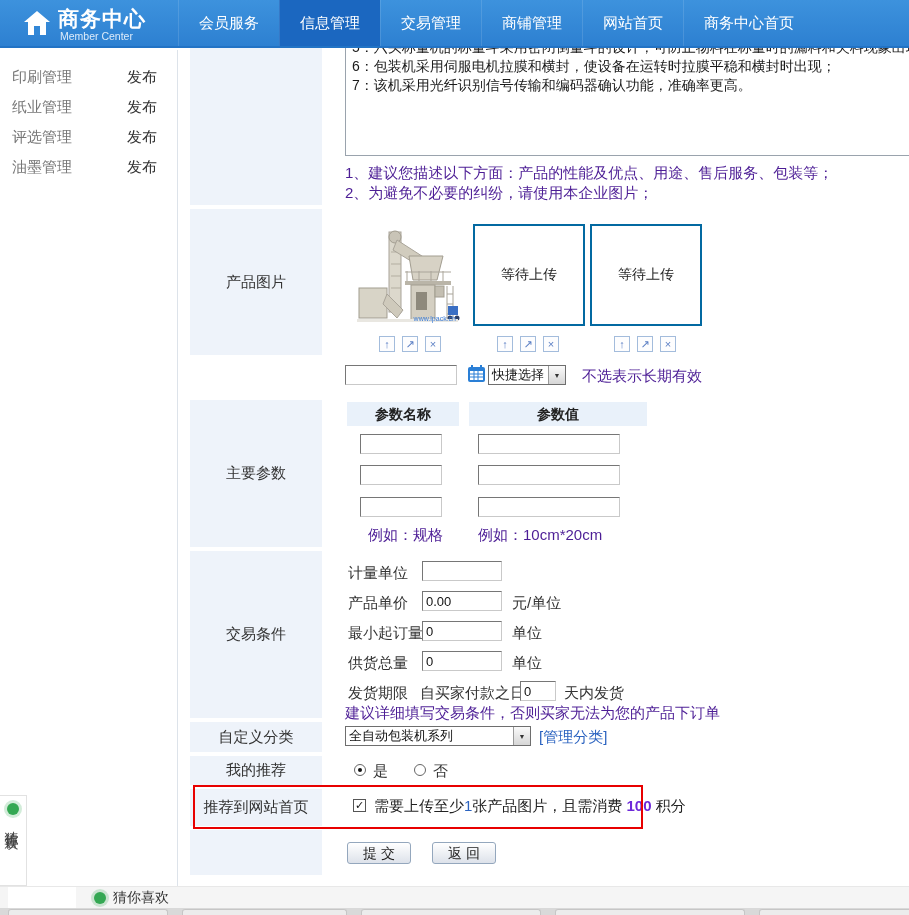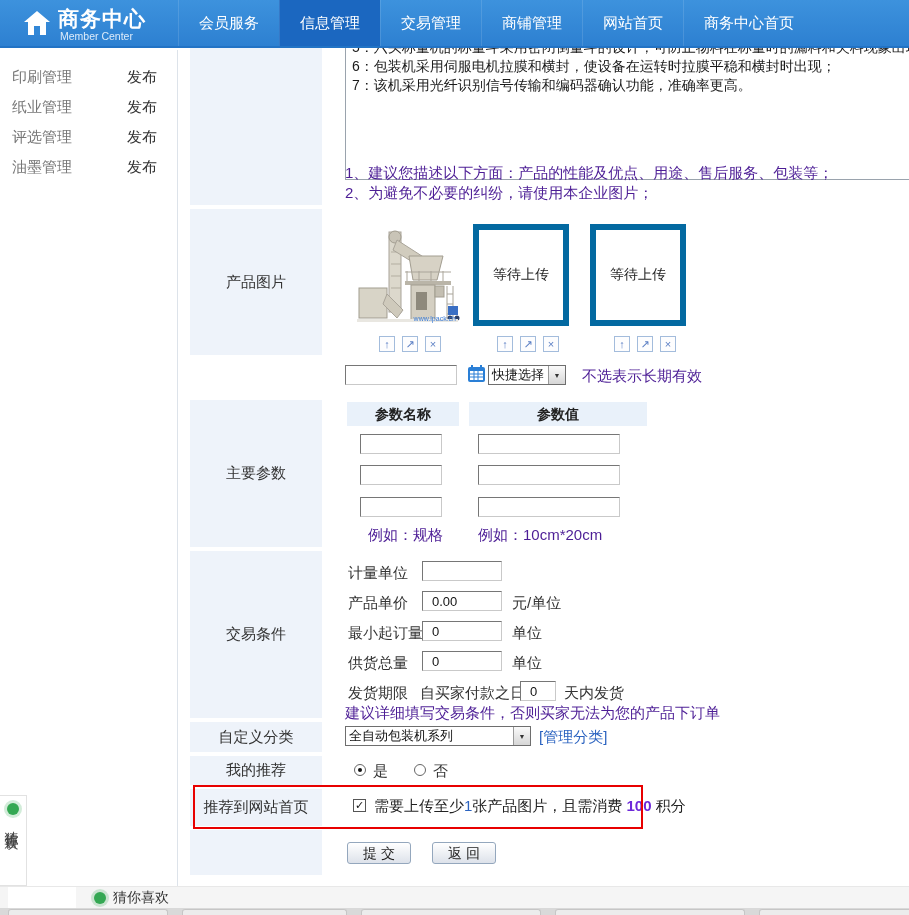--- a/index.html
+++ b/index.html
@@ -24,34 +24,34 @@
   .side-name{font-size:15px;color:#777;}
   .side-action{font-size:15px;color:#333;cursor:pointer;}
 
   
   .main{position:absolute;left:190px;top:48px;width:719px;height:830px;}
   .lbl{position:absolute;left:0;width:132px;background:#eef3fa;display:flex;align-items:center;justify-content:center;
     font-size:15px;color:#333;}
   .abs{position:absolute;}
   .hint{color:#4c1d95;font-size:15px;}
 
-  .desc-box{position:absolute;left:155px;top:0;width:564px;height:132px;background:#fff;
+  .desc-box{position:absolute;left:155px;top:0;width:564px;height:108px;background:#fff;
     border-left:1px solid #9aa3ad;border-bottom:1px solid #9aa3ad;overflow:hidden;}
   .desc-text{margin-top:-10px;padding-left:6px;font-size:14px;line-height:19px;color:#1a1a1a;white-space:nowrap;}
 
-  .thumb-empty{position:absolute;width:96px;height:102px;border:6px solid #0369a1;background:#fff;
+  .thumb-empty{position:absolute;width:112px;height:102px;border:2px solid #0369a1;background:#fff;
     display:flex;align-items:center;justify-content:center;font-size:14px;color:#222;}
   .thumb-img{position:absolute;width:105px;height:100px;background:#fff;}
   .watermark{position:absolute;font-size:7px;color:#3a7bd5;right:4px;bottom:4px;}
   .icon-group{position:absolute;display:flex;gap:7px;}
   .mini-icon{width:16px;height:16px;border:1px solid #a3bcdc;background:#fdfdfe;color:#5b7fc4;
     font-size:11px;line-height:14px;text-align:center;cursor:pointer;}
 
   .win-input{position:absolute;background:#fff;border:1px solid #c9c9c9;border-top-color:#767676;border-left-color:#767676;
-    font-size:13px;padding:1px 9px;height:20px;color:#111;}
+    font-size:13px;padding:1px 3px;height:20px;color:#111;}
   .win-select{position:absolute;height:20px;background:#fff;border:1px solid #6e6e6e;display:flex;align-items:stretch;cursor:pointer;}
   .win-select .txt{flex:1;font-size:13px;line-height:18px;padding:0 3px;white-space:nowrap;overflow:hidden;color:#111;}
   .win-select .arw{width:17px;background:linear-gradient(#fafafa,#d6d6d6);border-left:1px solid #9a9a9a;
     display:flex;align-items:center;justify-content:center;}
   .win-select .arw::after{content:"▼";font-size:7px;color:#333;}
 
   .th{position:absolute;height:24px;background:#e9f1fa;font-size:14px;font-weight:bold;color:#222;
     text-align:center;line-height:24px;}
 
   .flabel{position:absolute;font-size:15px;color:#333;}

